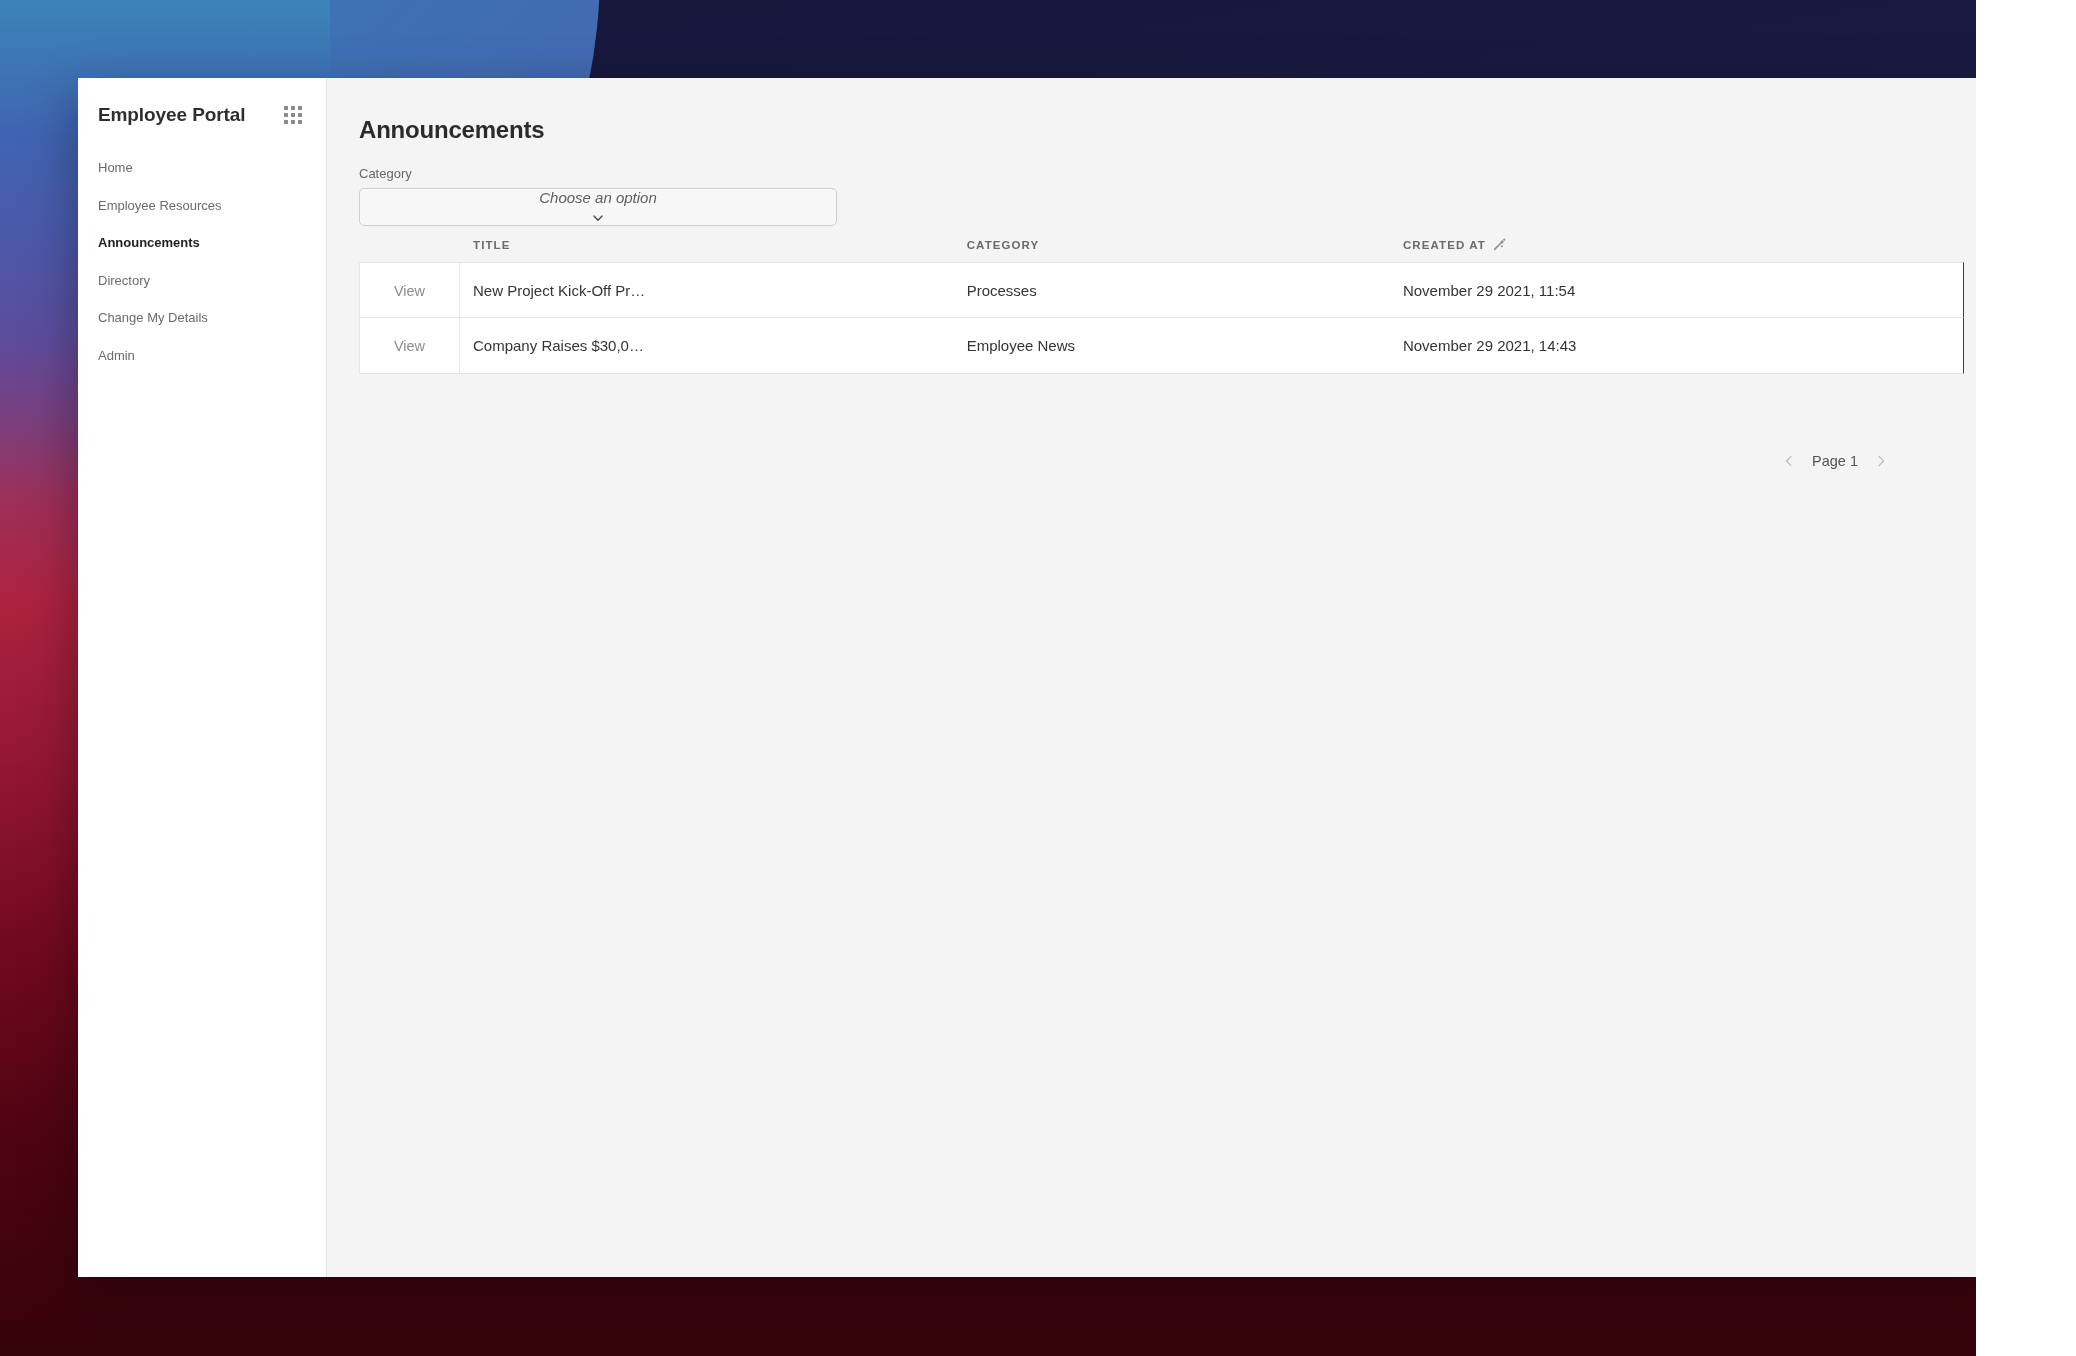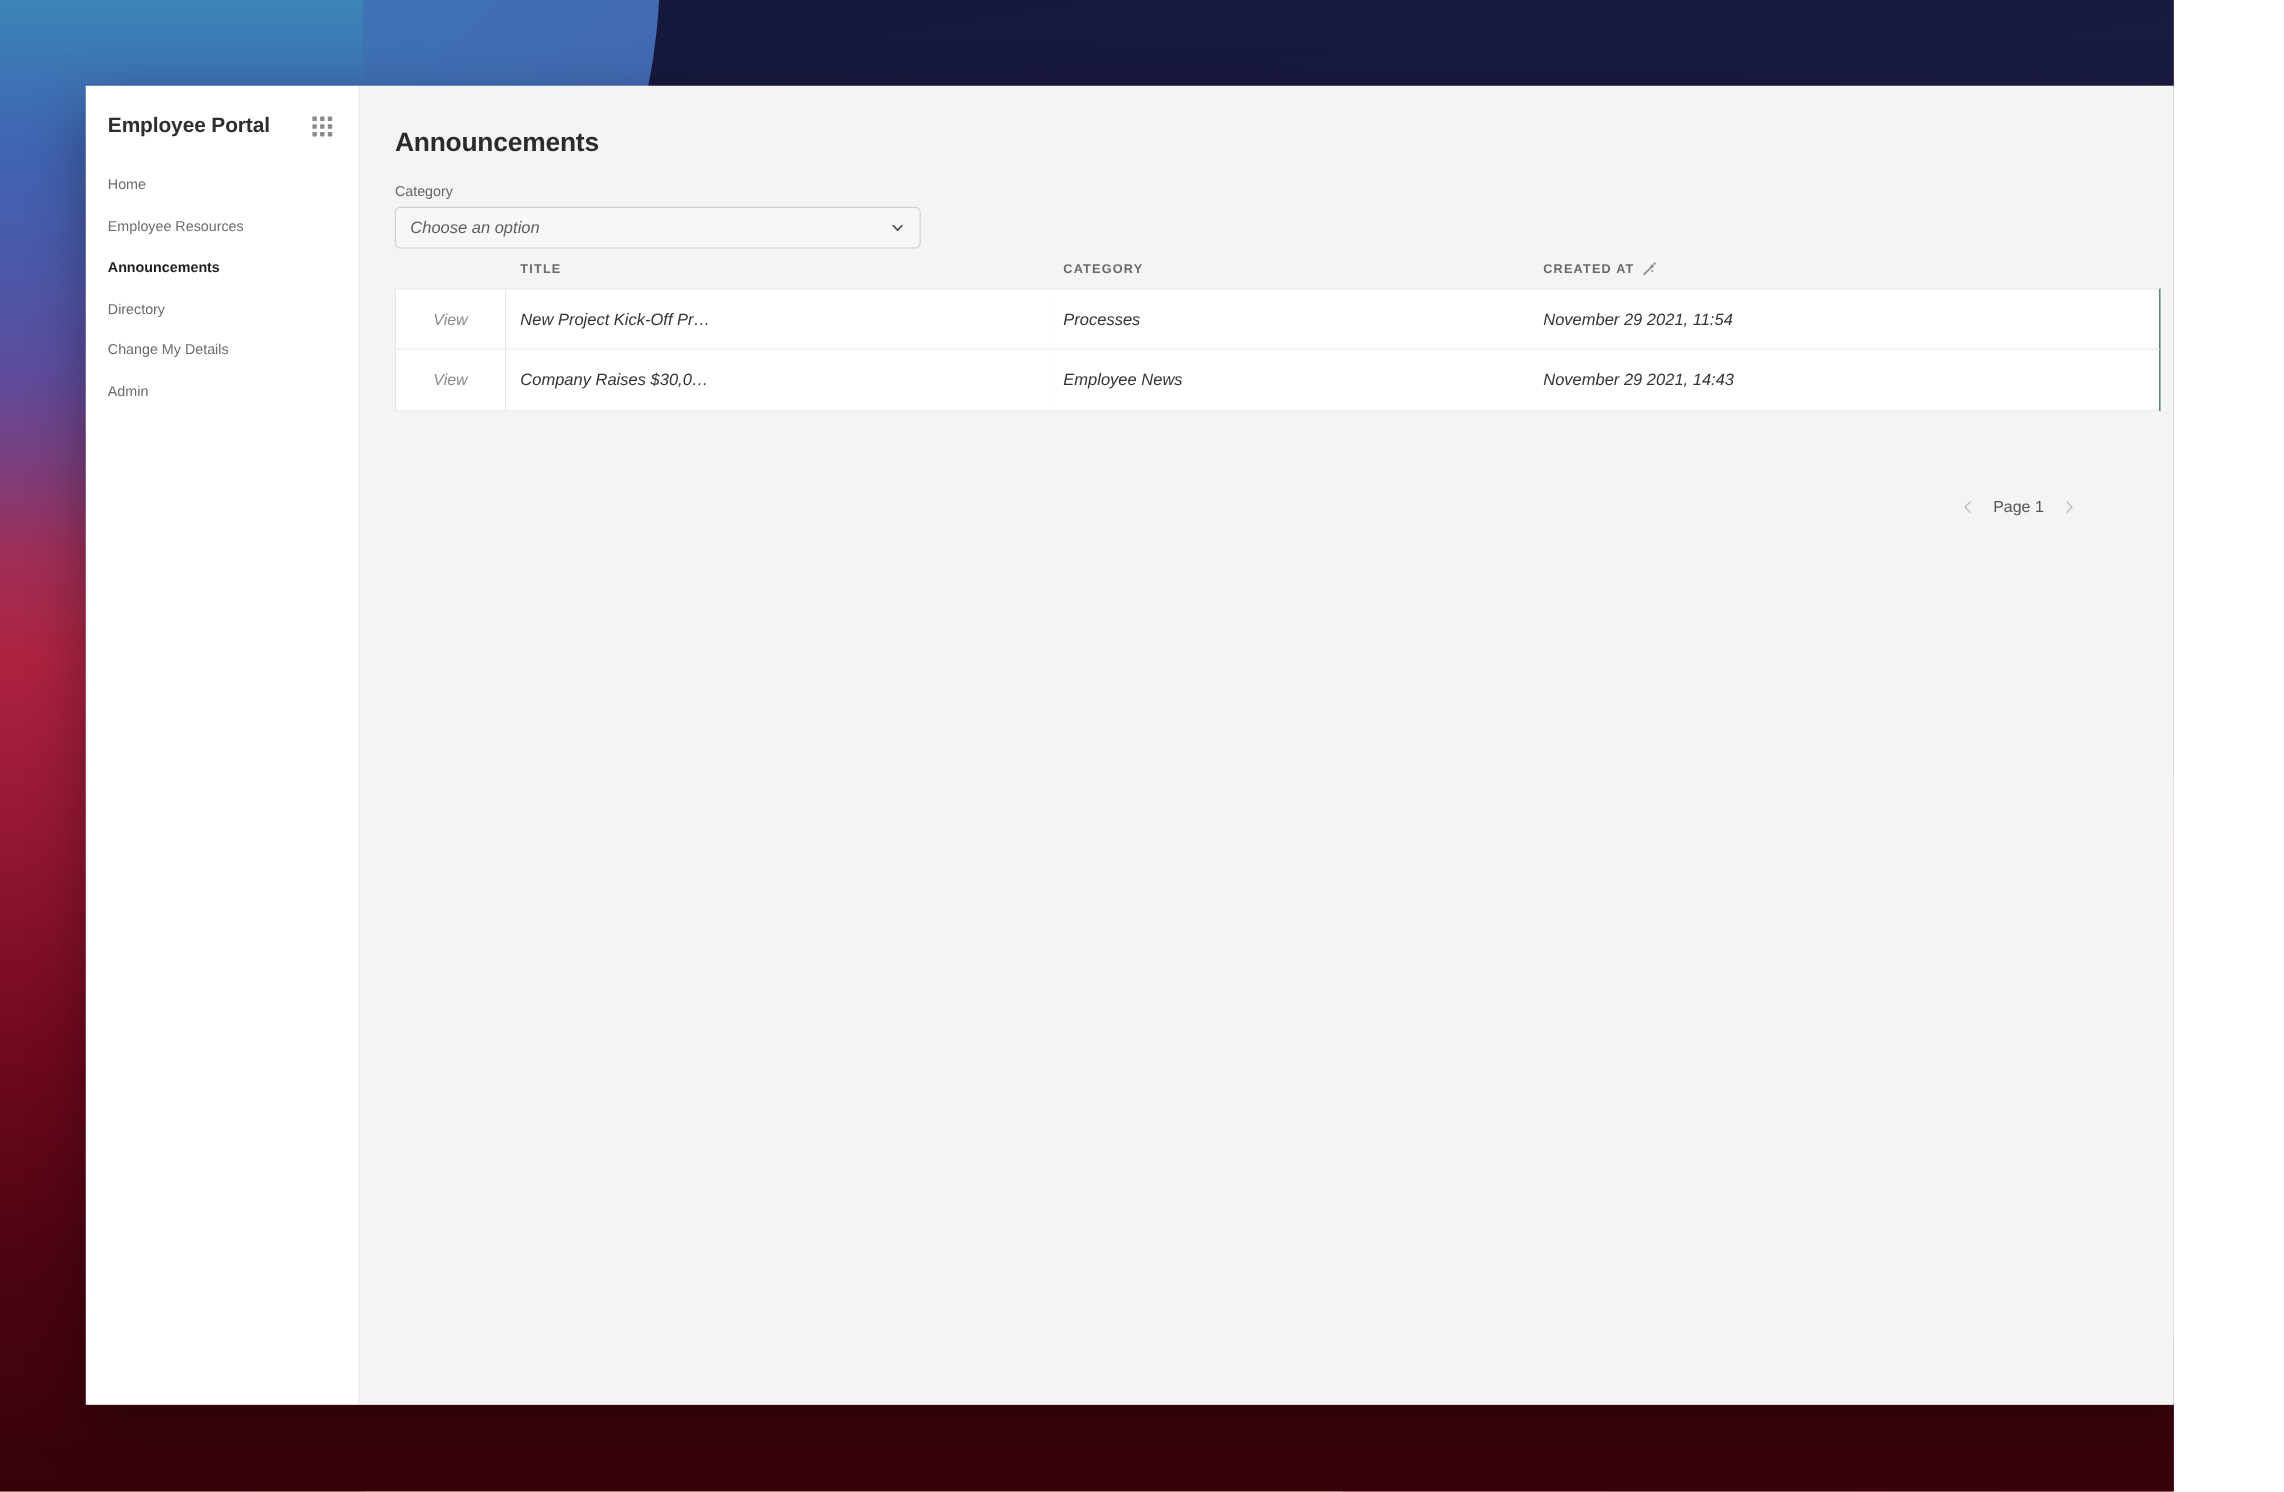--- a/index.html
+++ b/index.html
@@ -205,20 +205,21 @@
     width: 478px;
     height: 38px;
     background: #f7f7f7;
     border: 1px solid #cfcfcf;
     border-radius: 5px;
     display: flex;
     align-items: center;
     justify-content: space-between;
     padding: 0 13px;
     cursor: pointer;
+    flex-direction: column;
   }
   .select-value {
     font-size: 15px;
     font-style: italic;
     color: #5f5f5f;
   }
   .chev {
     width: 14px; height: 14px;
     flex: none;
   }
@@ -257,21 +258,20 @@
     display: inline-flex;
     align-items: center;
     gap: 7px;
   }
 
   .wand-icon { width: 13px; height: 13px; display: inline-block; }
   .wand-icon svg { display: block; }
 
   tbody tr {
     background: #ffffff;
-    font-style: italic;
   }
   tbody td {
     height: 56px;
     font-size: 15px;
     color: #343434;
     border-top: 1px solid #e6e6e6;
     border-bottom: 1px solid #e6e6e6;
     padding: 0 13px;
     overflow: hidden;
     white-space: nowrap;

